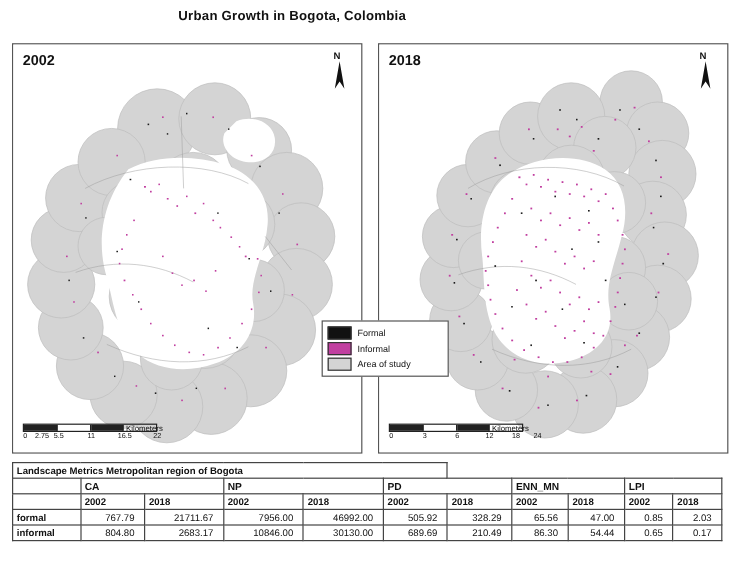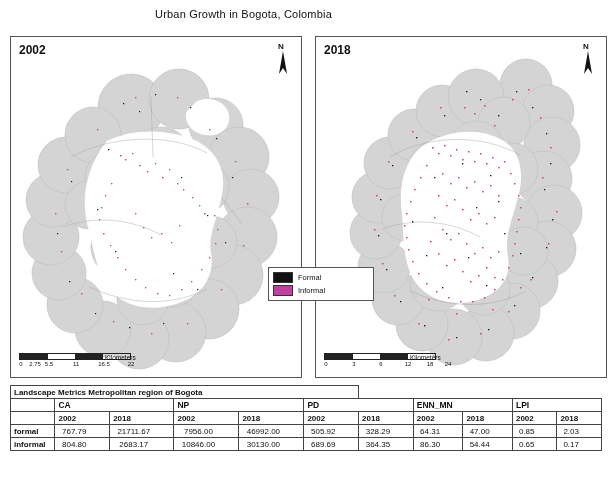--- a/index.html
+++ b/index.html
@@ -19,21 +19,21 @@
     width: 613px;
     height: 487px;
   }
   .figure-title {
     position: absolute;
     top: 8px;
     left: 0;
     width: 487px;
     text-align: center;
     font-size: 11px;
-    font-weight: normal;
+    font-weight: bold;
     color: #111;
     letter-spacing: 0.2px;
   }
   
   .panel {
     position: absolute;
     top: 36px;
     width: 290px;
     height: 340px;
     border: 1px solid #555;
@@ -173,22 +173,22 @@
     font-size: 8.5px;
   }
   table.metrics .yr {
     font-weight: bold;
   }
   table.metrics .rowlab {
     text-align: left;
     font-weight: bold;
   }
   table.metrics .num {
-    text-align: center;
-    padding-right: 19px;
+    text-align: right;
+    padding-right: 8px;
   }
 </style>
 </head>
 <body>
 
 <div id="page">
 
   <div class="figure-title">Urban Growth in Bogota, Colombia</div>
 
   <div class="panel" id="panel-2002">
@@ -569,20 +569,24 @@
 
   <div class="legend">
     <div class="legend-row">
       <span class="legend-swatch" style="background:#111111"></span>
       <span>Formal</span>
     </div>
     <div class="legend-row">
       <span class="legend-swatch" style="background:#c13fa0"></span>
       <span>Informal</span>
     </div>
+    <div class="legend-row">
+      <span class="legend-swatch" style="background:#d4d4d4"></span>
+      <span>Area of study</span>
+    </div>
   </div>
 
   <div class="table-wrap">
     <table class="metrics">
       <tbody>
         <tr>
           <td class="caption-cell" colspan="6">Landscape Metrics Metropolitan region of Bogota</td>
           <td class="blank" colspan="5"></td>
         </tr>
         <tr>
@@ -607,33 +611,33 @@
           <td class="yr">2018</td>
         </tr>
         <tr>
           <td class="rowlab">formal</td>
           <td class="num">767.79</td>
           <td class="num">21711.67</td>
           <td class="num">7956.00</td>
           <td class="num">46992.00</td>
           <td class="num">505.92</td>
           <td class="num">328.29</td>
-          <td class="num">64.31</td>
+          <td class="num">65.56</td>
           <td class="num">47.00</td>
           <td class="num">0.85</td>
           <td class="num">2.03</td>
         </tr>
         <tr>
           <td class="rowlab">informal</td>
           <td class="num">804.80</td>
           <td class="num">2683.17</td>
           <td class="num">10846.00</td>
           <td class="num">30130.00</td>
           <td class="num">689.69</td>
-          <td class="num">364.35</td>
+          <td class="num">210.49</td>
           <td class="num">86.30</td>
           <td class="num">54.44</td>
           <td class="num">0.65</td>
           <td class="num">0.17</td>
         </tr>
       </tbody>
     </table>
   </div>
 
 </div>

